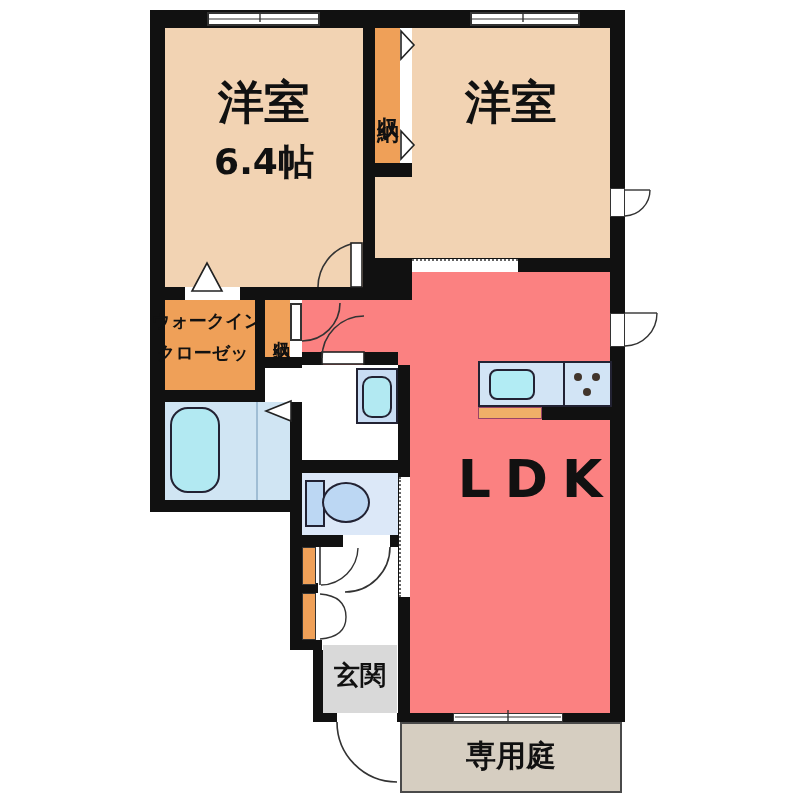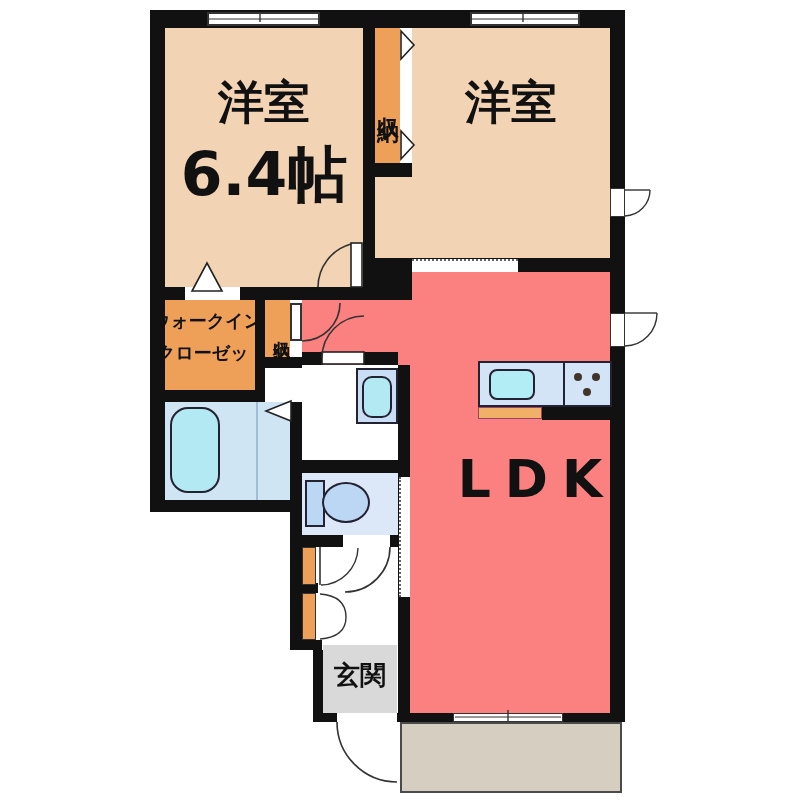--- a/index.html
+++ b/index.html
@@ -126,29 +126,30 @@
 
     <line x1="209" y1="19" x2="318" y2="19" stroke="#333" stroke-width="1.2"></line>
     <line x1="260" y1="12" x2="260" y2="22" stroke="#333" stroke-width="1.4"></line>
     <line x1="472" y1="19" x2="578" y2="19" stroke="#333" stroke-width="1.2"></line>
     <line x1="523" y1="12" x2="523" y2="22" stroke="#333" stroke-width="1.4"></line>
     <line x1="455" y1="717" x2="561" y2="717" stroke="#333" stroke-width="1.2"></line>
     <line x1="508" y1="710" x2="508" y2="722" stroke="#333" stroke-width="1.4"></line>
   </svg>
 
   <div class="lbl" style="left:165px;top:78px;width:198px;font-size:46px;">洋室</div>
-  <div class="lbl" style="left:165px;top:143px;width:198px;font-size:60px;">6.4帖</div>
+  <div class="lbl" style="left:165px;top:143px;width:198px;font-size:36px;">6.4帖</div>
 
   <div class="lbl" style="left:412px;top:78px;width:198px;font-size:46px;">洋室</div>
 
   <div class="lbl vert" style="left:374px;top:48px;width:26px;height:110px;font-size:22px;">収納</div>
 
   <div class="lbl" style="left:152px;top:312px;width:98px;font-size:18px;">ウォークイン</div>
   <div class="lbl" style="left:157px;top:344px;width:98px;font-size:18px;">クローゼット</div>
 
   <div class="lbl vert" style="left:265px;top:302px;width:25px;height:54px;font-size:17px;letter-spacing:2px;">収納</div>
 
   <div class="lbl" style="left:410px;top:452px;width:240px;font-size:52px;letter-spacing:14px;text-indent:14px;">LDK</div>
 
   <div class="lbl" style="left:323px;top:662px;width:74px;font-size:26px;">玄関</div>
 
+  <div class="lbl" style="left:400px;top:740px;width:222px;font-size:30px;">専用庭</div>
 
 </div>
 
 </body></html>

